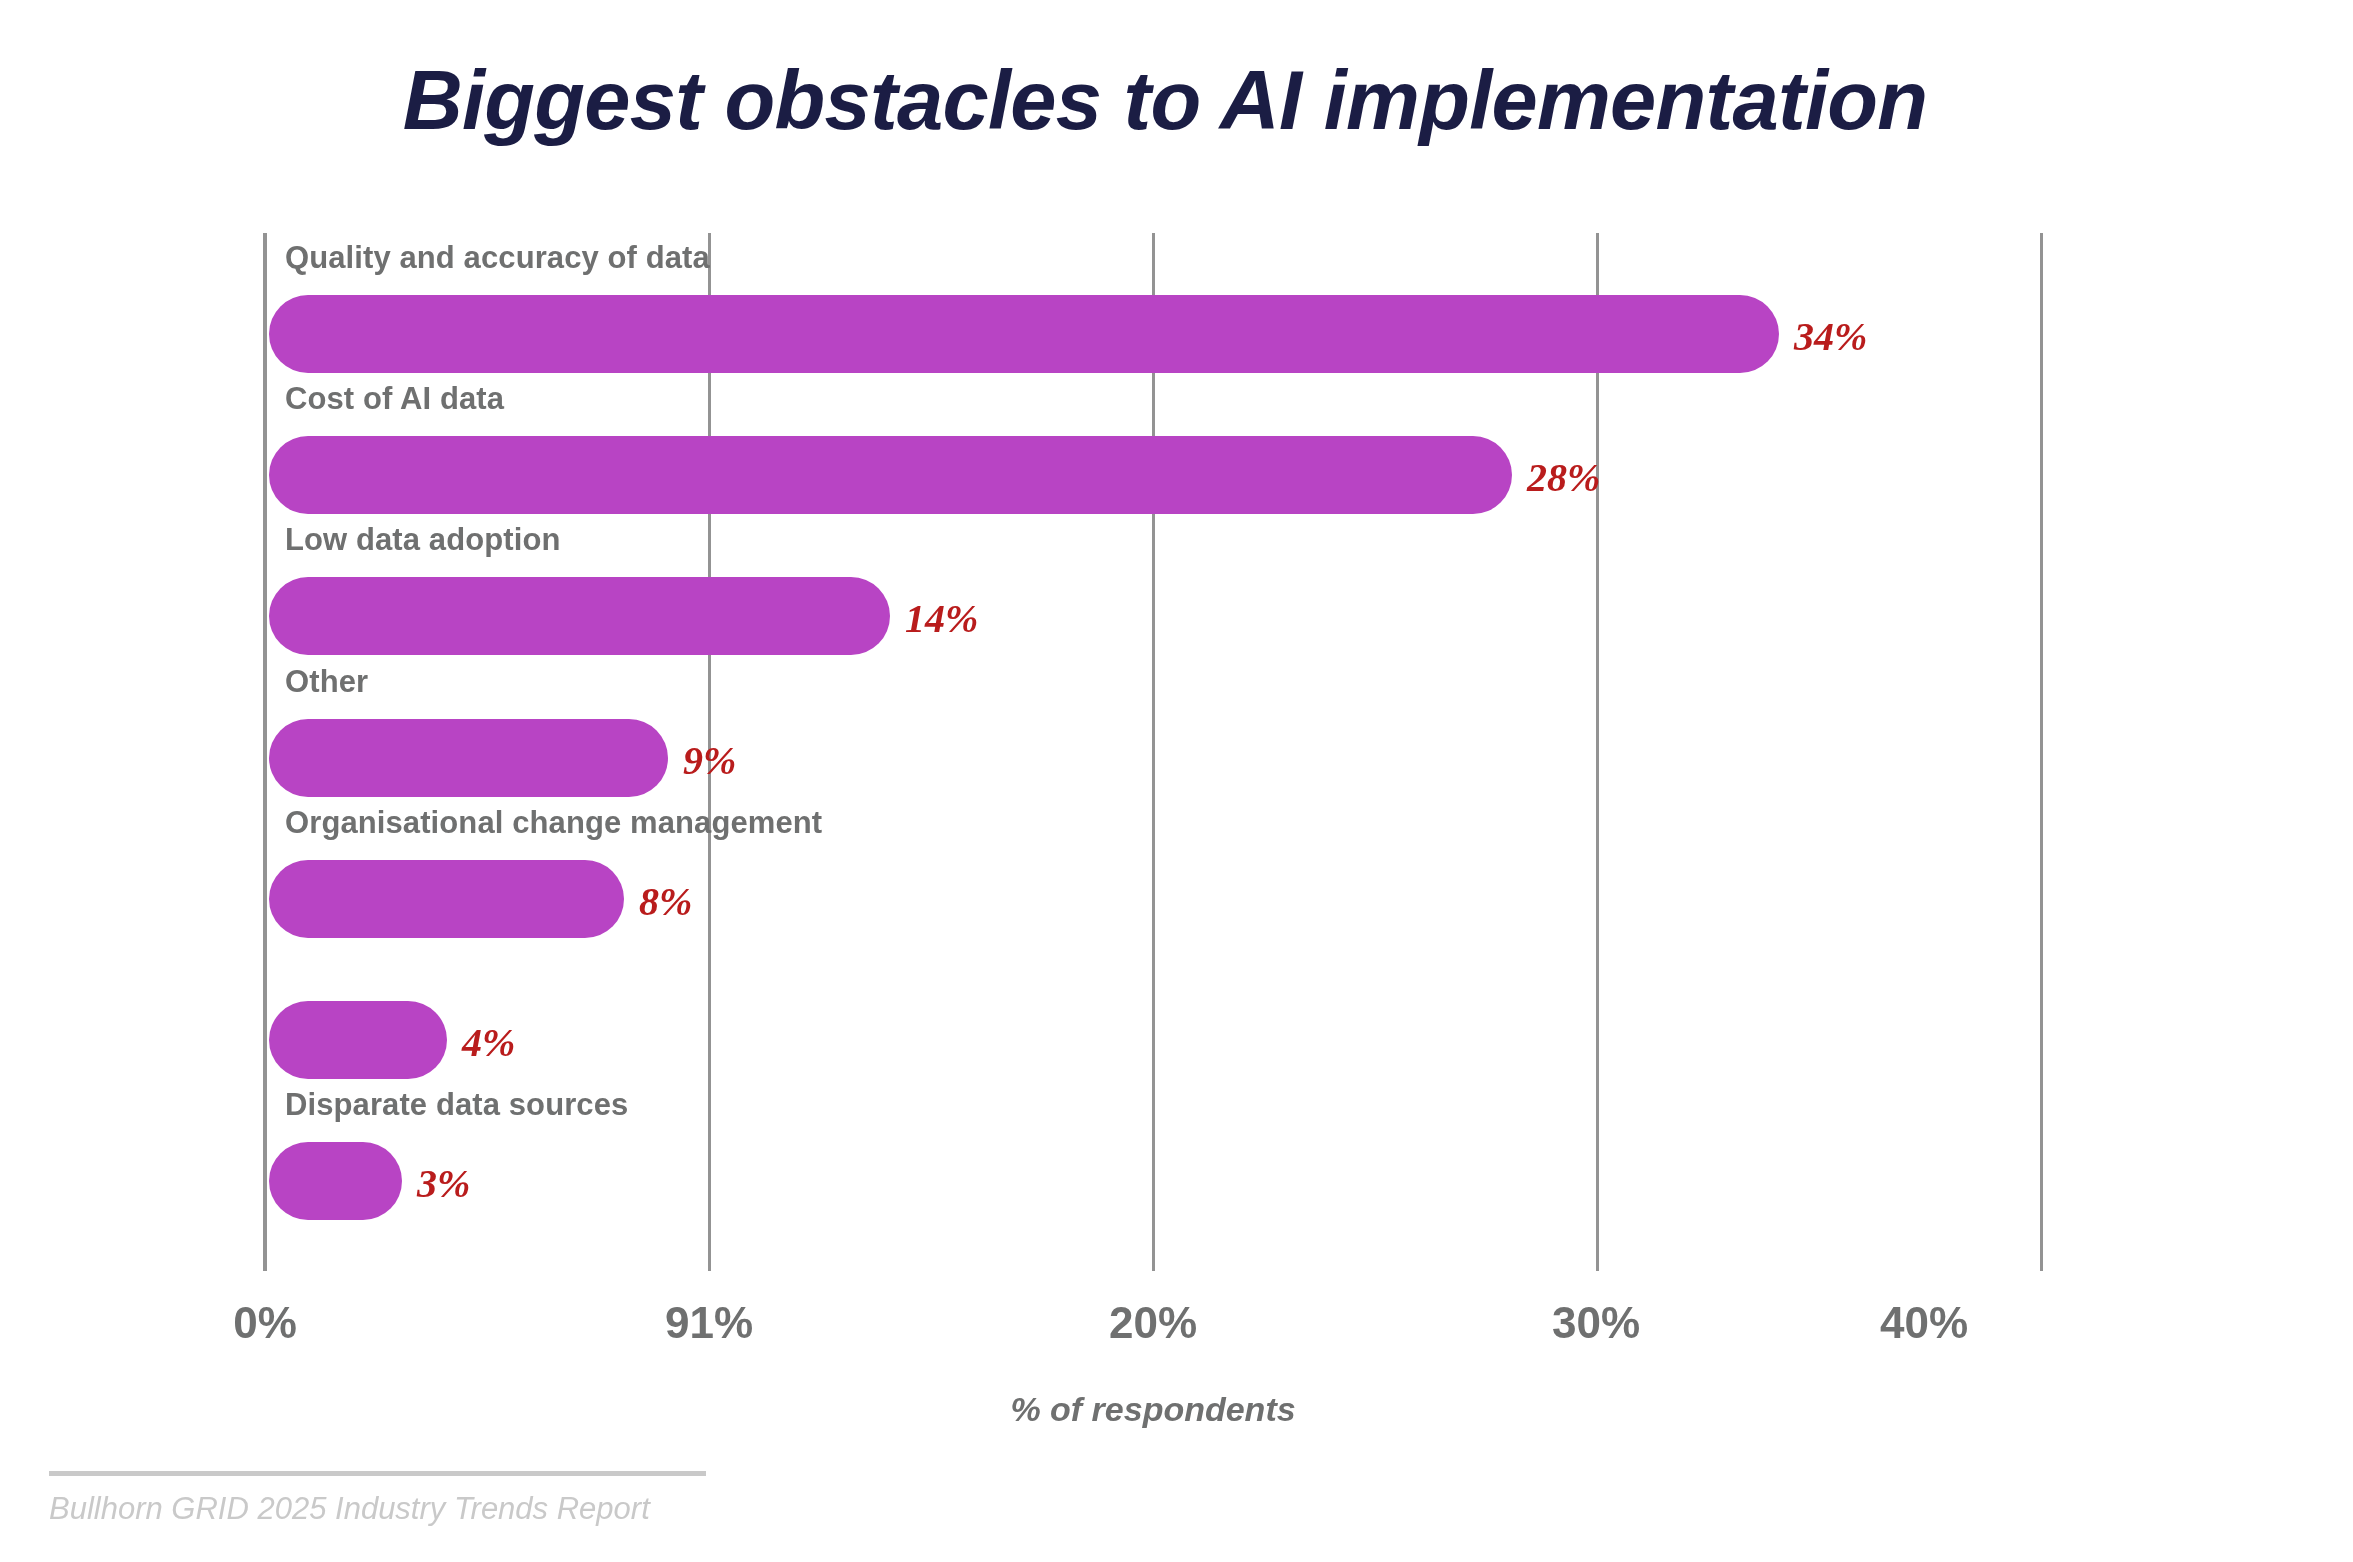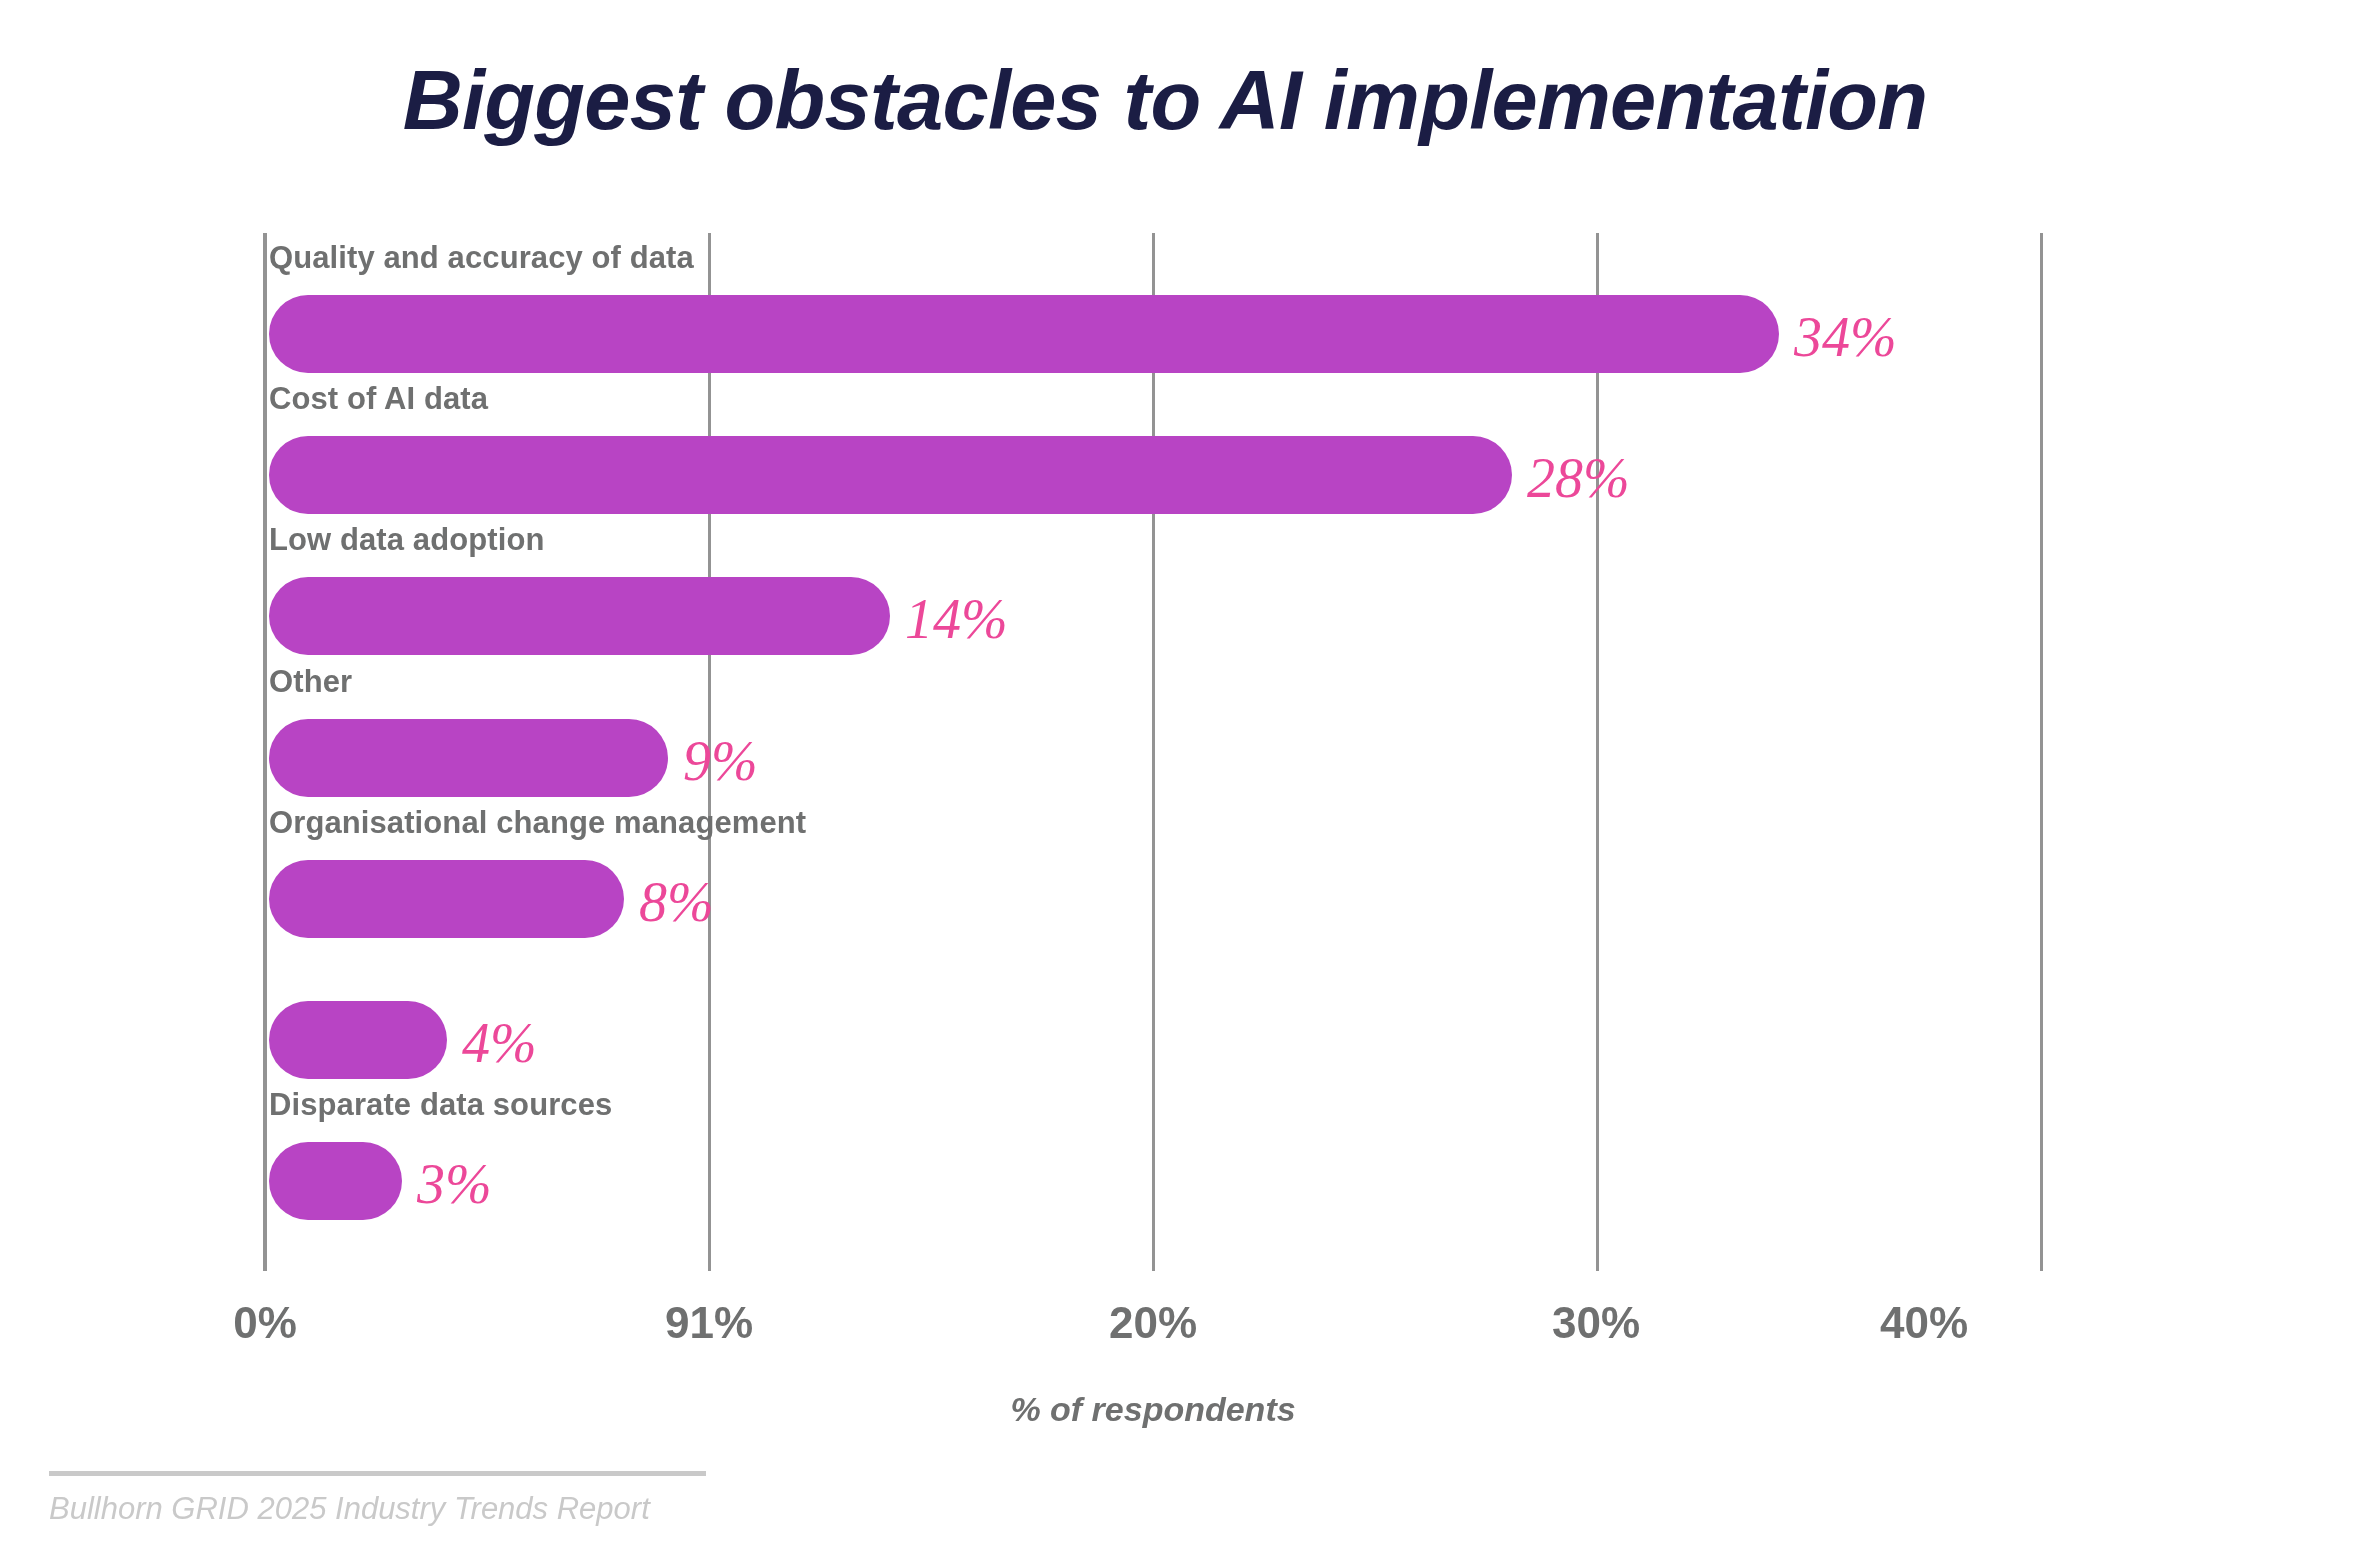--- a/index.html
+++ b/index.html
@@ -57,21 +57,21 @@
 
   
   .bar-row {
     position: absolute;
     left: 0;
     width: 2090px;
     height: 141px;
   }
   .bar-label {
     position: absolute;
-    left: 4px;
+    left: 20px;
     top: 7px;
     font-family: "Liberation Sans", sans-serif;
     font-size: 31px;
     font-weight: bold;
     color: #6F7070;
     letter-spacing: 0.1px;
     white-space: nowrap;
   }
   .bar-shape-wrap {
     position: absolute;
@@ -82,24 +82,24 @@
     align-items: center;
   }
   .bar-shape {
     height: 78px;
     background: #B844C4;
     border-radius: 42px;
   }
   .bar-value {
     margin-left: 15.5px;
     font-family: "Liberation Serif", serif;
-    font-size: 56px;
-    font-style: italic;
-    font-weight: normal;
-    color: #ec4899;
+    font-size: 40px;
+    font-style: italic;
+    font-weight: bold;
+    color: #b91c1c;
     white-space: nowrap;
     line-height: 1;
     position: relative;
     top: 2.8px;
   }
 
   
   #x-tick-labels {
     position: absolute;
     left: 0;

